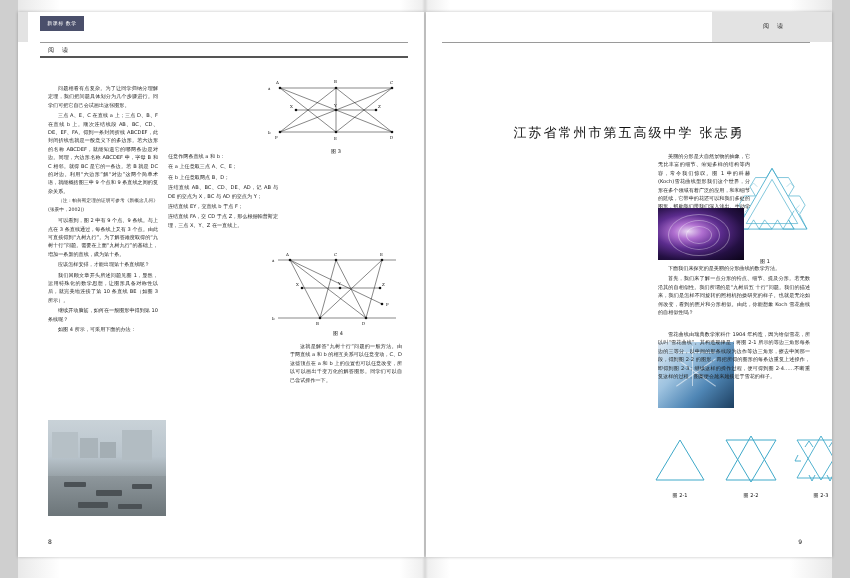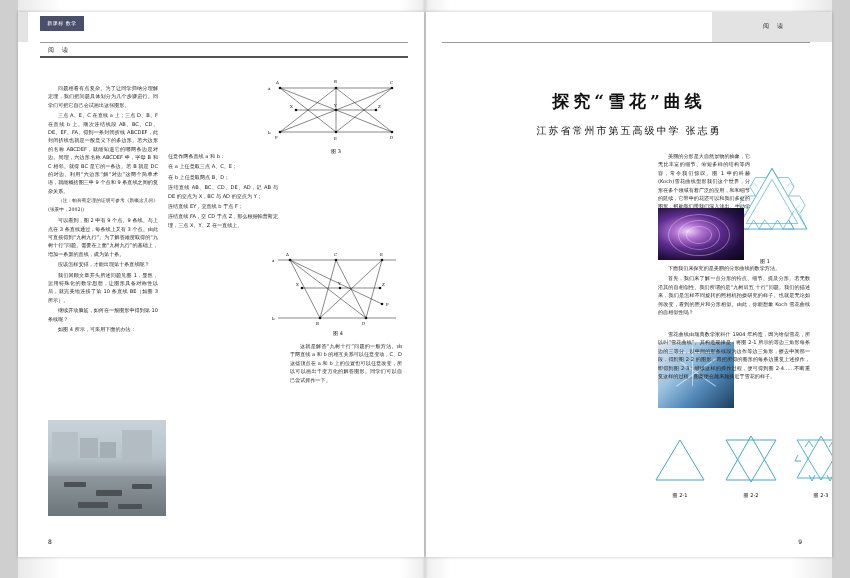--- a/index.html
+++ b/index.html
@@ -63,21 +63,21 @@
   .photo .water{position:absolute;left:0;right:0;bottom:0;height:40px;background:linear-gradient(to bottom,#8e979c,#6c7579);}
 
   
   .rtitle{
     position:absolute;top:78px;left:0;width:406px;text-align:center;
     font-size:17px;letter-spacing:4px;color:#111;
     font-family:"DejaVu Serif","Liberation Serif",serif;font-weight:bold;
   }
   .rsub{
     position:absolute;top:112px;left:0;width:406px;text-align:center;
-    font-size:10px;letter-spacing:2px;color:#111;
+    font-size:13px;letter-spacing:2px;color:#111;
     font-family:"DejaVu Serif","Liberation Serif",serif;
   }
   .rcol{
     position:absolute;font-size:5.1px;line-height:8.4px;color:#1d1d1d;
     text-align:justify;
   }
   .rcol p{margin:0 0 2px 0;text-indent:10px;}
   .rcol1{left:232px;top:140px;width:92px;}
   .rcol2{left:232px;top:252px;width:152px;}
   .rcol3{left:232px;top:318px;width:152px;}
@@ -241,21 +241,20 @@
     <div class="pageno l">8</div>
   </div>
 
   <div class="page right">
 
     <div class="hdr-band"></div>
     <div class="hdr-grey" style="right:0;width:120px;"></div>
     <div class="hdr-label" style="right:46px;top:10px;">阅 读</div>
     <div class="hdr-rule" style="left:16px;width:368px;top:30px;"></div>
 
-    <div class="rtitle">探究“雪花”曲线</div>
     <div class="rsub">江苏省常州市第五高级中学 张志勇</div>
 
     <svg class="koch-main" viewBox="0 0 100 100">
       <polygon points="50,8 88,74 12,74" fill="none" stroke="#3fa9c9" stroke-width="0.9"></polygon>
       <polygon points="50,20 78,68 22,68" fill="none" stroke="#3fa9c9" stroke-width="0.7"></polygon>
       <g stroke="#3fa9c9" stroke-width="0.7" fill="none">
         <path d="M12,74 L24,74 L30,64 L36,74 L50,74 L56,64 L62,74 L74,74 L68,64 L74,54"></path>
         <path d="M50,8 L44,18 L32,18 L26,28 L32,38 L20,38 L14,48 L20,58 L12,74"></path>
         <path d="M50,8 L56,18 L68,18 L74,28 L68,38 L80,38 L86,48 L80,58 L88,74"></path>
         <path d="M36,74 L42,64 L50,74"></path>

